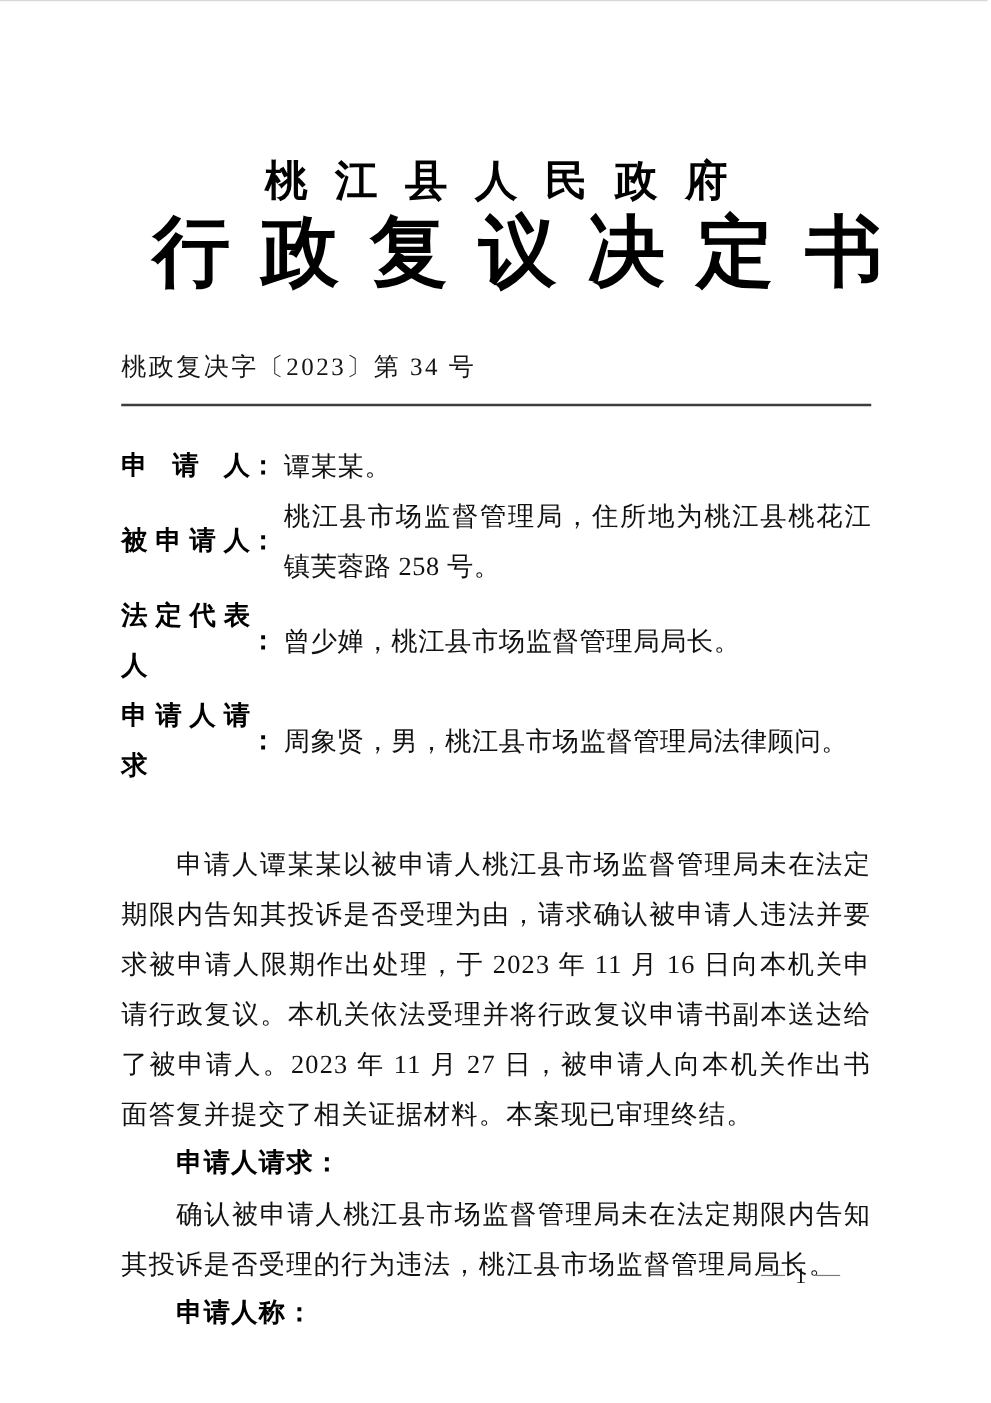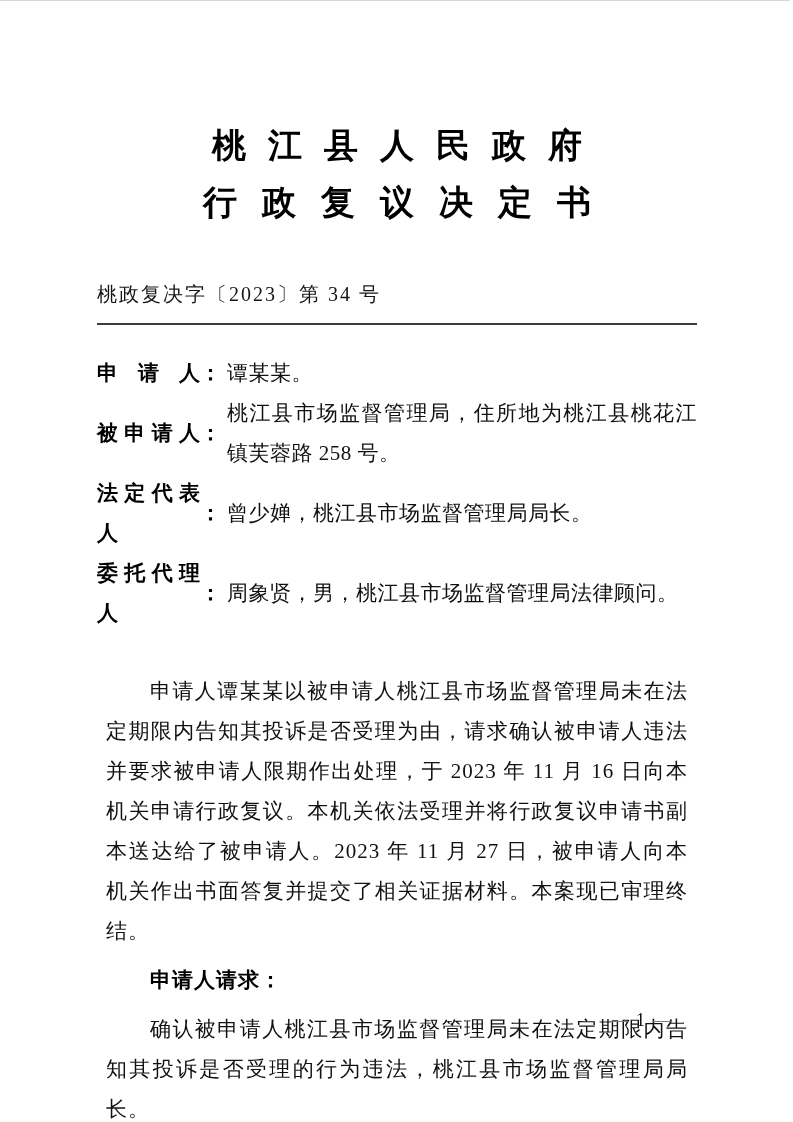--- a/index.html
+++ b/index.html
@@ -27,21 +27,21 @@
     line-height: 40px;
     letter-spacing: 22px;
     padding-left: 22px;
     color: #000000;
     white-space: nowrap;
   }
   .doc-title {
     text-align: center;
     font-family: "Liberation Sans", sans-serif;
     font-weight: 900;
-    font-size: 34px;
+    font-size: 62px;
     line-height: 60px;
     margin-top: 6px;
     letter-spacing: 25px;
     padding-left: 25px;
     color: #000000;
     white-space: nowrap;
   }
   .doc-number {
     font-size: 20px;
     line-height: 24px;
@@ -82,21 +82,21 @@
     flex: 1;
     margin-left: 6px;
     text-align: justify;
     letter-spacing: 0.5px;
   }
   .body-text {
     margin-top: 38px;
     font-size: 21px;
   }
   .para {
-    margin: 9px;
+    margin: 0;
     text-indent: 44px;
     text-align: justify;
     line-height: 40px;
     letter-spacing: 1px;
   }
   .bold-heading {
     font-family: "Liberation Sans", sans-serif;
     font-weight: bold;
     color: #000000;
   }
@@ -140,21 +140,21 @@
       <span class="party-value">桃江县市场监督管理局，住所地为桃江县桃花江镇芙蓉路 258 号。</span>
     </div>
 
     <div class="party-row">
       <span class="party-label">法定代表人</span>
         <span class="party-colon">：</span>
       <span class="party-value">曾少婵，桃江县市场监督管理局局长。</span>
     </div>
 
     <div class="party-row">
-      <span class="party-label">委托代理人</span>
+      <span class="party-label">申请人请求</span>
         <span class="party-colon">：</span>
       <span class="party-value">周象贤，男，桃江县市场监督管理局法律顾问。</span>
     </div>
 
   </div>
 
   <div class="body-text">
     <p class="para">申请人谭某某以被申请人桃江县市场监督管理局未在法定期限内告知其投诉是否受理为由，请求确认被申请人违法并要求被申请人限期作出处理，于 2023 年 11 月 16 日向本机关申请行政复议。本机关依法受理并将行政复议申请书副本送达给了被申请人。2023 年 11 月 27 日，被申请人向本机关作出书面答复并提交了相关证据材料。本案现已审理终结。</p>
     <p class="para bold-heading">申请人请求：</p>
     <p class="para">确认被申请人桃江县市场监督管理局未在法定期限内告知其投诉是否受理的行为违法，桃江县市场监督管理局局长。</p>

